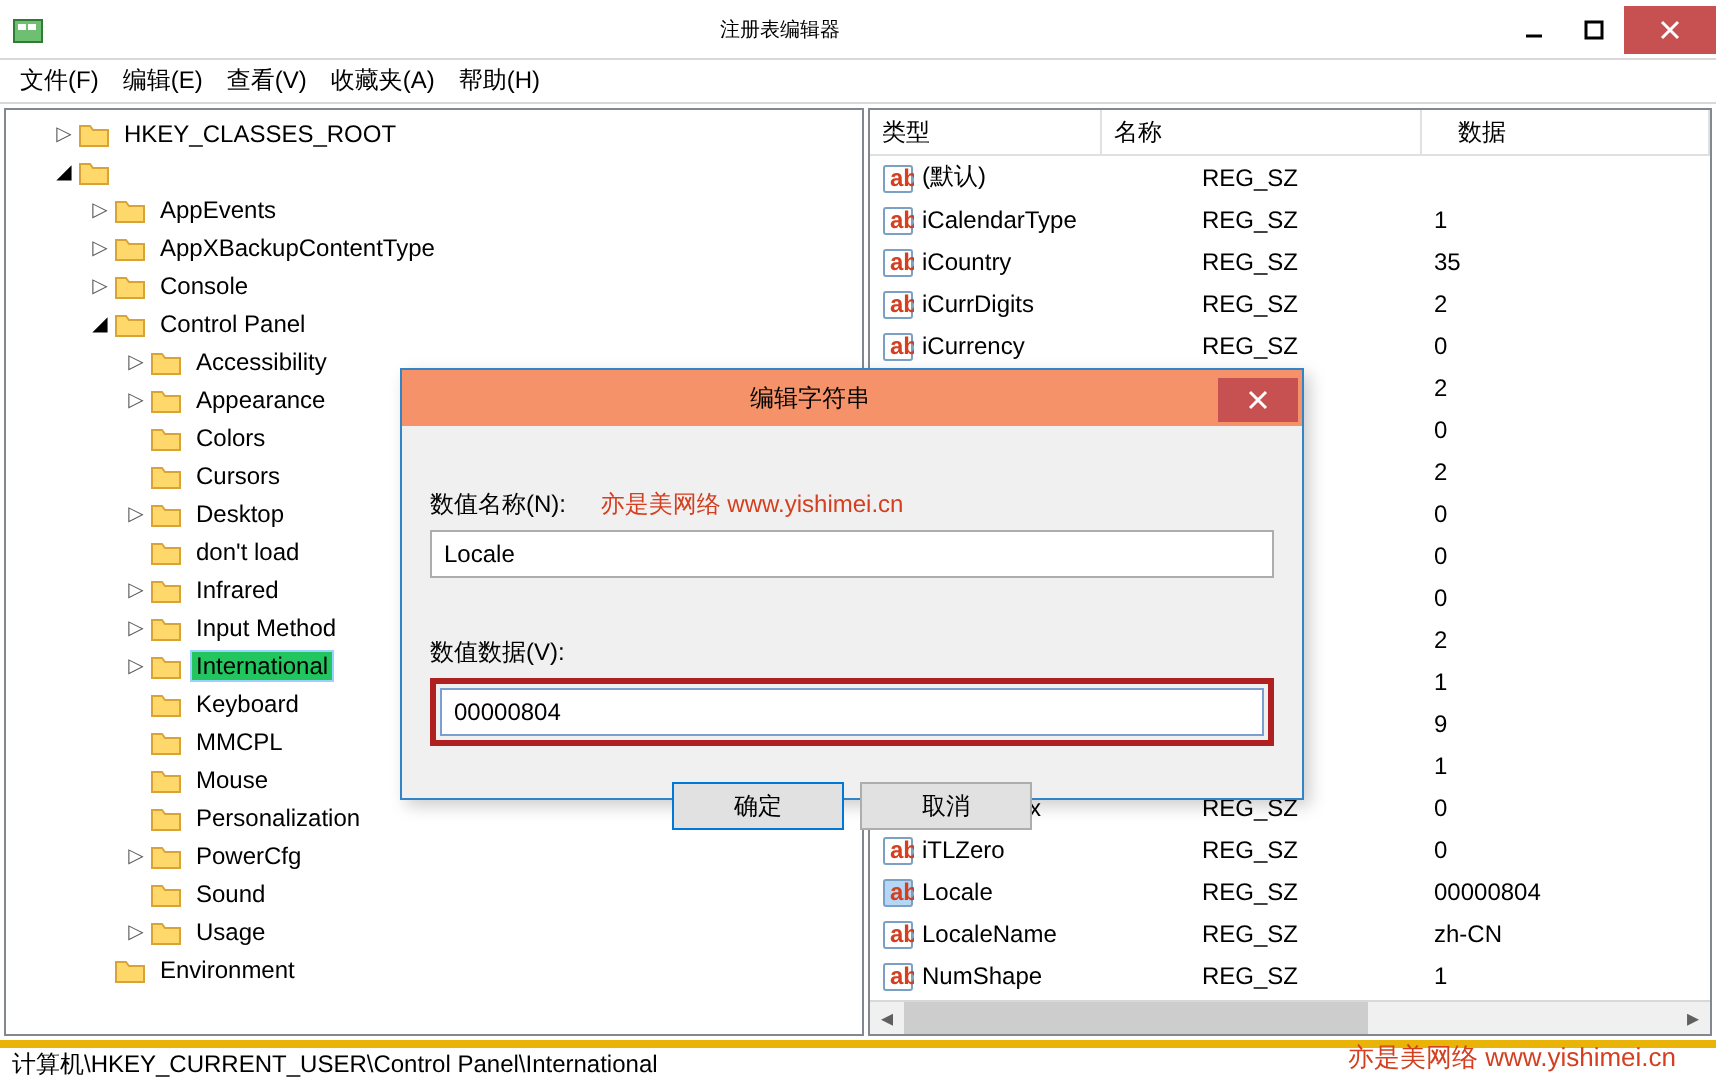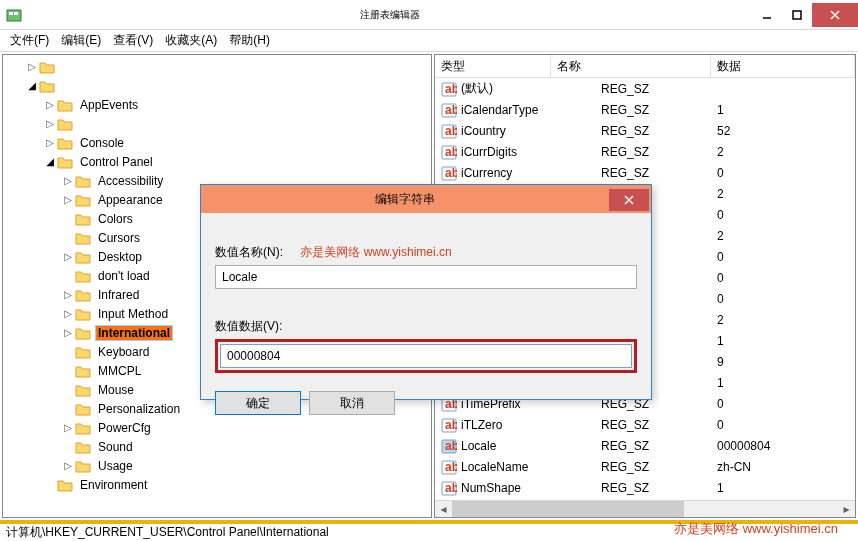--- a/index.html
+++ b/index.html
@@ -16,31 +16,31 @@
 .menubar .menu-item { padding: 2px 6px; cursor: default; }
 
 .content { display: flex; height: 468px; }
 .tree-pane { width: 430px; border: 1px solid #828790; margin: 2px; overflow: auto; background: #fff; position: relative; }
 .tree { padding: 2px 0 2px 4px; }
 .tree-row { display: flex; align-items: center; height: 19px; white-space: nowrap; }
 .tree-row .expander { width: 14px; text-align: center; color: #5b5b5b; font-size: 10px; cursor: default; }
 .tree-row .expander.open { color: #000; }
 .tree-row .folder-icon { width: 16px; height: 14px; margin-right: 4px; }
 .tree-row .label { padding: 1px 3px; }
-.tree-row.selected .label { background: #f97316; border: 1px solid #99d1ff; padding: 0 2px; font-weight: bold; }
+.tree-row.selected .label { background: #22c55e; border: 1px solid #99d1ff; padding: 0 2px; }
 .indent-1 { padding-left: 18px; }
 .indent-2 { padding-left: 36px; }
 .indent-3 { padding-left: 54px; }
 
 .list-pane { flex: 1; border: 1px solid #828790; margin: 2px 2px 2px 0; background: #fff; position: relative; overflow: hidden; }
 .list-header { display: flex; height: 23px; border-bottom: 1px solid #e0e0e0; background: #fff; }
 .list-header .col { padding: 3px 6px; border-right: 1px solid #e0e0e0; }
 .col-name { width: 160px; }
 .col-type { width: 116px; }
-.col-data { flex: 1; }
+.col-data { flex: 1; margin-left: 12px; }
 .list-body { }
 .list-row { display: flex; height: 21px; align-items: center; }
 .list-row .cell { padding: 0 6px; overflow: hidden; white-space: nowrap; }
 .list-row .cell-name { width: 160px; display: flex; align-items: center; }
 .list-row .cell-type { width: 116px; }
 .list-row .cell-data { flex: 1; }
 .val-icon { width: 16px; height: 16px; margin-right: 4px; flex-shrink: 0; }
 .hscroll { position: absolute; bottom: 0; left: 0; right: 0; height: 17px; background: #f0f0f0; border-top: 1px solid #d8d8d8; display: flex; }
 .hscroll .arrow { width: 17px; display: flex; align-items: center; justify-content: center; color: #606060; }
 .hscroll .track { flex: 1; position: relative; }
@@ -49,21 +49,21 @@
 .statusbar { height: 21px; padding: 2px 6px; border-top: 4px solid #eab308; display: flex; align-items: center; }
 
 .dialog { position: absolute; left: 200px; top: 184px; width: 452px; height: 216px; background: #f0f0f0; border: 1px solid #3284c6; box-shadow: 3px 3px 8px rgba(0,0,0,0.2); }
 .dialog-titlebar { height: 28px; background: #f5926a; display: flex; align-items: center; }
 .dialog-title { flex: 1; text-align: center; font-size: 12px; color: #000; }
 .dialog-close { width: 40px; height: 22px; background: #c75050; color: #fff; display: flex; align-items: center; justify-content: center; margin: 2px 2px 0 0; }
 .dialog-body { padding: 12px 14px; }
 .dialog-label { margin-bottom: 4px; margin-top: 19px; }
 .dialog-input { width: 100%; height: 24px; padding: 2px 6px; border: 1px solid #adadad; background: #fff; font-size: 12px; }
 .dialog-input[readonly] { background: #fff; }
-.dialog-buttons { display: flex; justify-content: flex-start; gap: 8px; margin-top: 18px; }
+.dialog-buttons { display: flex; justify-content: center; gap: 8px; margin-top: 18px; }
 .dialog-btn { width: 86px; height: 24px; background: #e1e1e1; border: 1px solid #adadad; }
 .dialog-btn.primary { border: 1px solid #0078d7; }
 .red-box { border: 3px solid #b02020; padding: 2px; margin-bottom: 2px; }
 .watermark-inline { color: #d43f1f; margin-left: 14px; }
 .footer-watermark { position: absolute; right: 20px; bottom: 3px; color: #d43f1f; font-size: 13px; }
 
 
 svg { display: block; }
 </style>
 </head>
@@ -109,20 +109,21 @@
 <div class="content">
   <div class="tree-pane">
     <div class="tree" id="tree">
         <div class="tree-row indent-1">
           <span class="expander">▷</span>
           <span class="folder-icon">
             <svg width="16" height="14">
               <path d="M1 3 h5 l1.5 2 H15 v8 H1 z" fill="#ffd86b" stroke="#d9a435"></path>
             </svg>
           </span>
+          <span class="label">HKEY_CLASSES_ROOT</span>
         </div>
         <div class="tree-row indent-1">
           <span class="expander open">◢</span>
           <span class="folder-icon">
             <svg width="16" height="14">
               <path d="M1 3 h5 l1.5 2 H15 v8 H1 z" fill="#ffd86b" stroke="#d9a435"></path>
             </svg>
           </span>
         </div>
         <div class="tree-row indent-2">
@@ -134,20 +135,21 @@
           </span>
           <span class="label">AppEvents</span>
         </div>
         <div class="tree-row indent-2">
           <span class="expander">▷</span>
           <span class="folder-icon">
             <svg width="16" height="14">
               <path d="M1 3 h5 l1.5 2 H15 v8 H1 z" fill="#ffd86b" stroke="#d9a435"></path>
             </svg>
           </span>
+          <span class="label">AppXBackupContentType</span>
         </div>
         <div class="tree-row indent-2">
           <span class="expander">▷</span>
           <span class="folder-icon">
             <svg width="16" height="14">
               <path d="M1 3 h5 l1.5 2 H15 v8 H1 z" fill="#ffd86b" stroke="#d9a435"></path>
             </svg>
           </span>
           <span class="label">Console</span>
         </div>
@@ -351,21 +353,21 @@
           <div class="cell cell-name">
             <span class="val-icon">
               <svg width="16" height="16">
                 <rect x="1" y="2" width="14" height="13" rx="1" fill="#fff" stroke="#7aa1c4"></rect>
                 <text x="4" y="12" font-size="8" fill="#d43f1f" font-weight="bold">ab</text>
               </svg>
             </span>
             <span>iCountry</span>
           </div>
           <div class="cell cell-type">REG_SZ</div>
-          <div class="cell cell-data">52</div>
+          <div class="cell cell-data">35</div>
         </div>
         <div class="list-row">
           <div class="cell cell-name">
             <span class="val-icon">
               <svg width="16" height="16">
                 <rect x="1" y="2" width="14" height="13" rx="1" fill="#fff" stroke="#7aa1c4"></rect>
                 <text x="4" y="12" font-size="8" fill="#d43f1f" font-weight="bold">ab</text>
               </svg>
             </span>
             <span>iCurrDigits</span>

